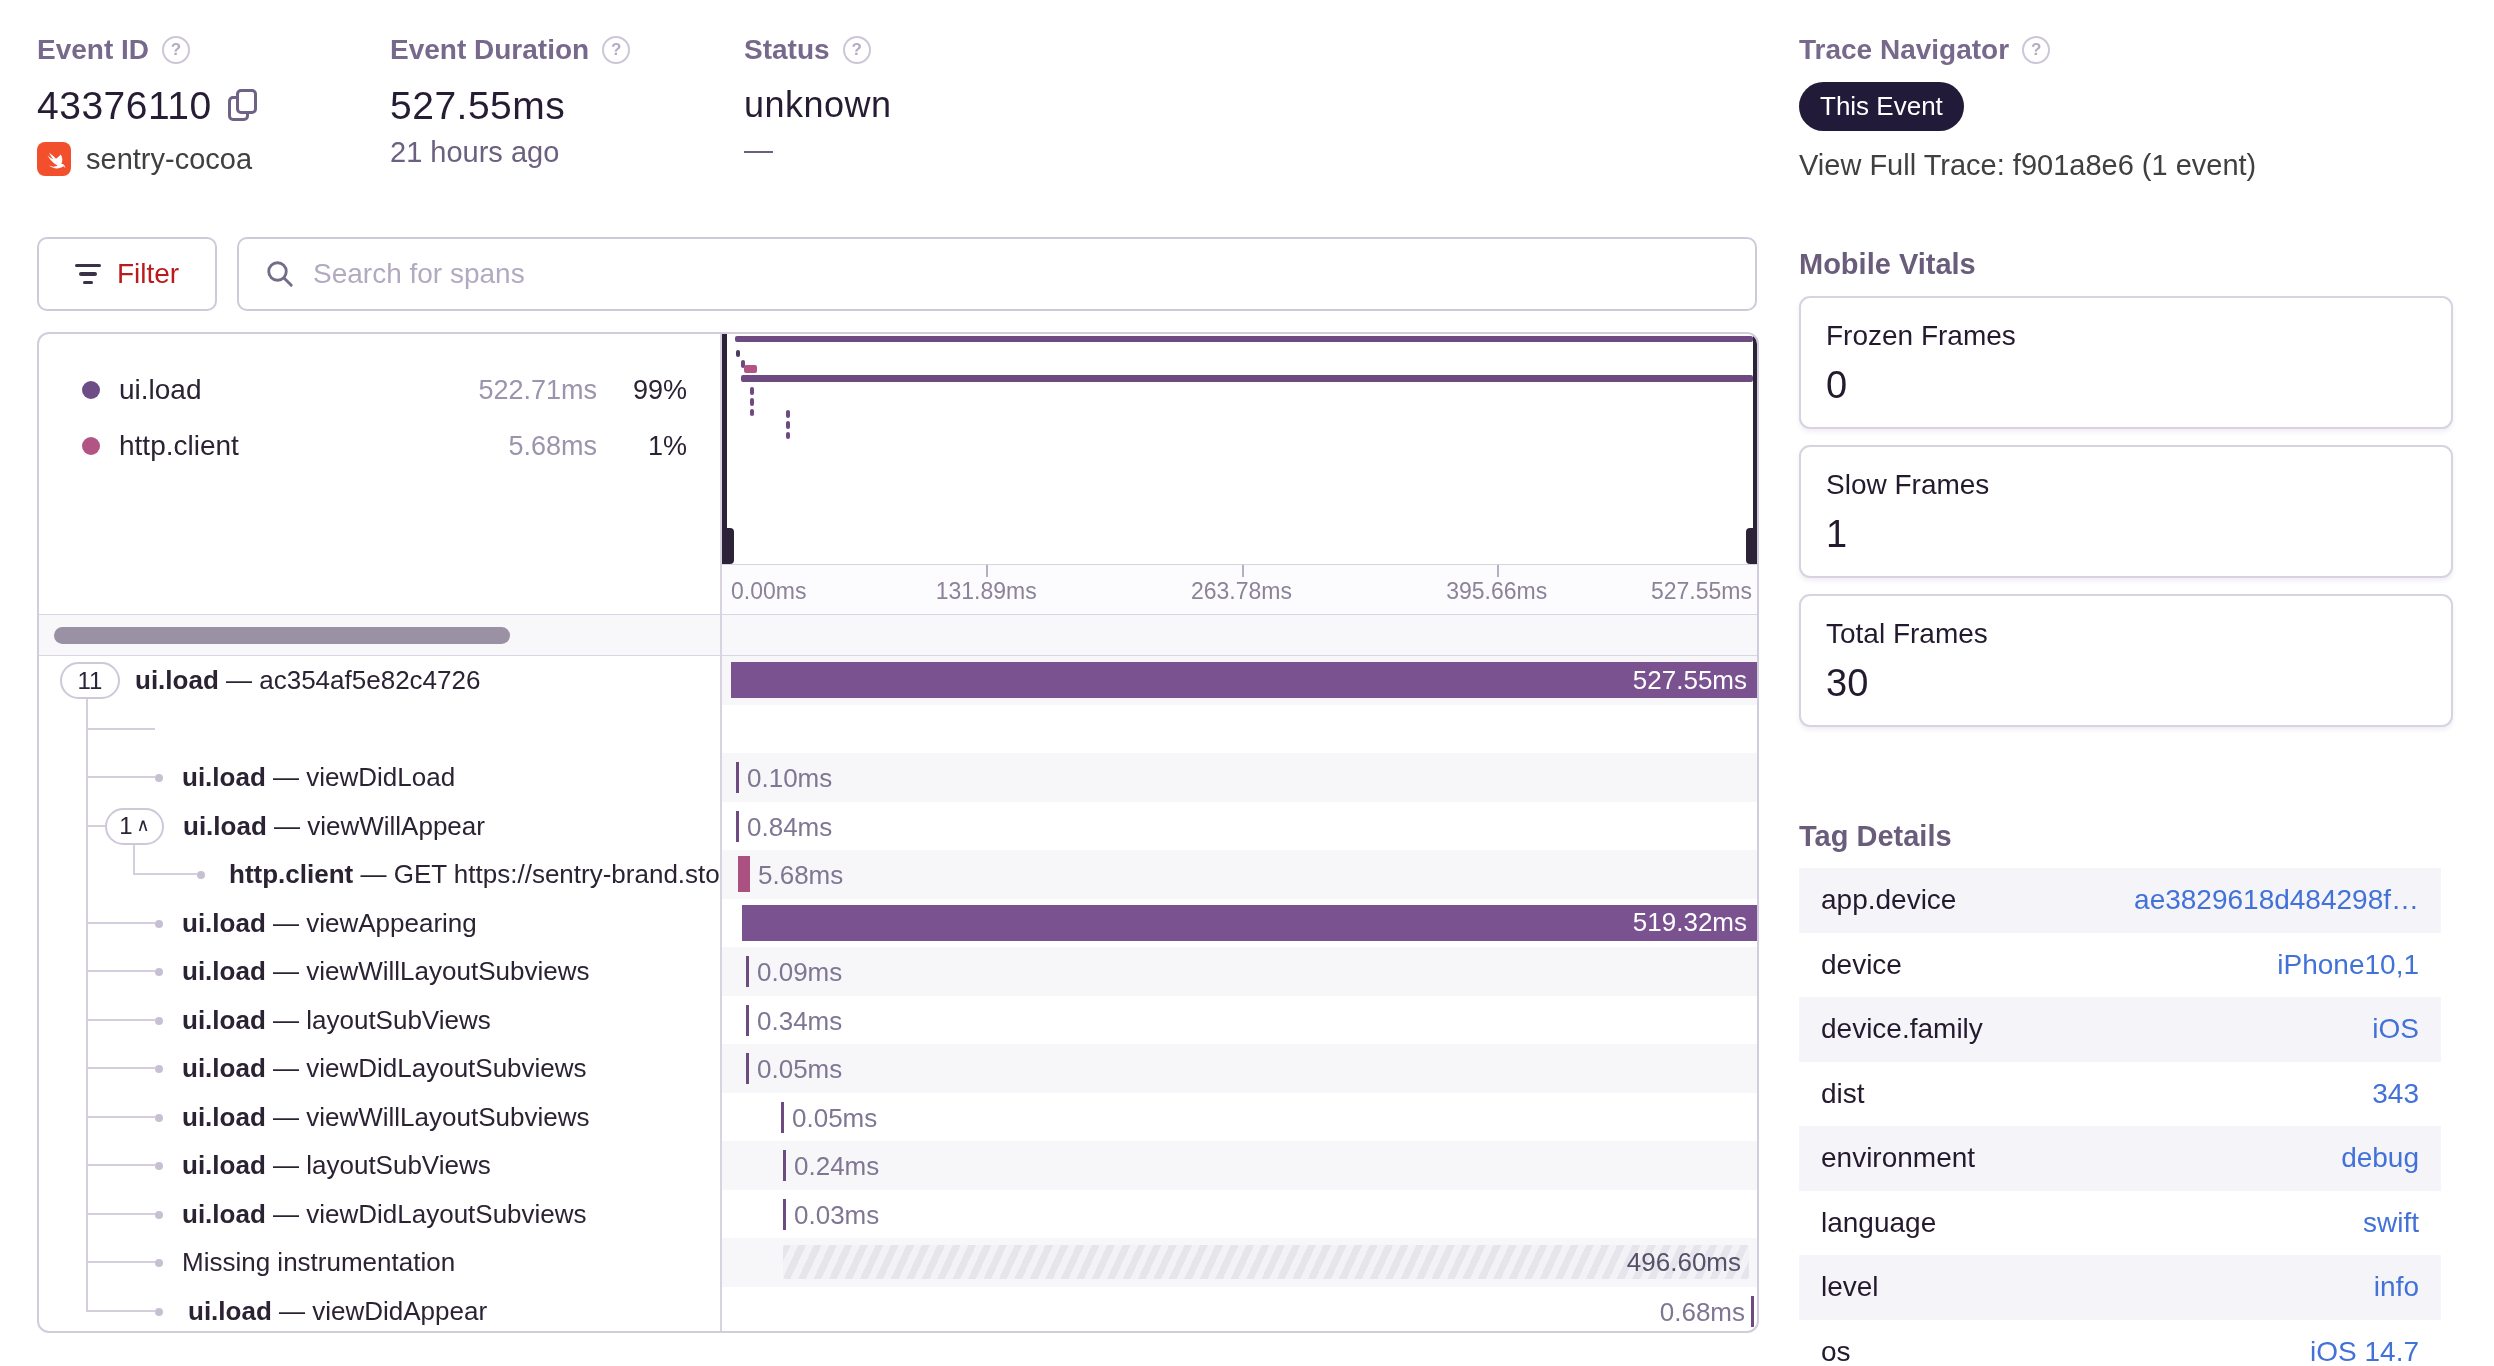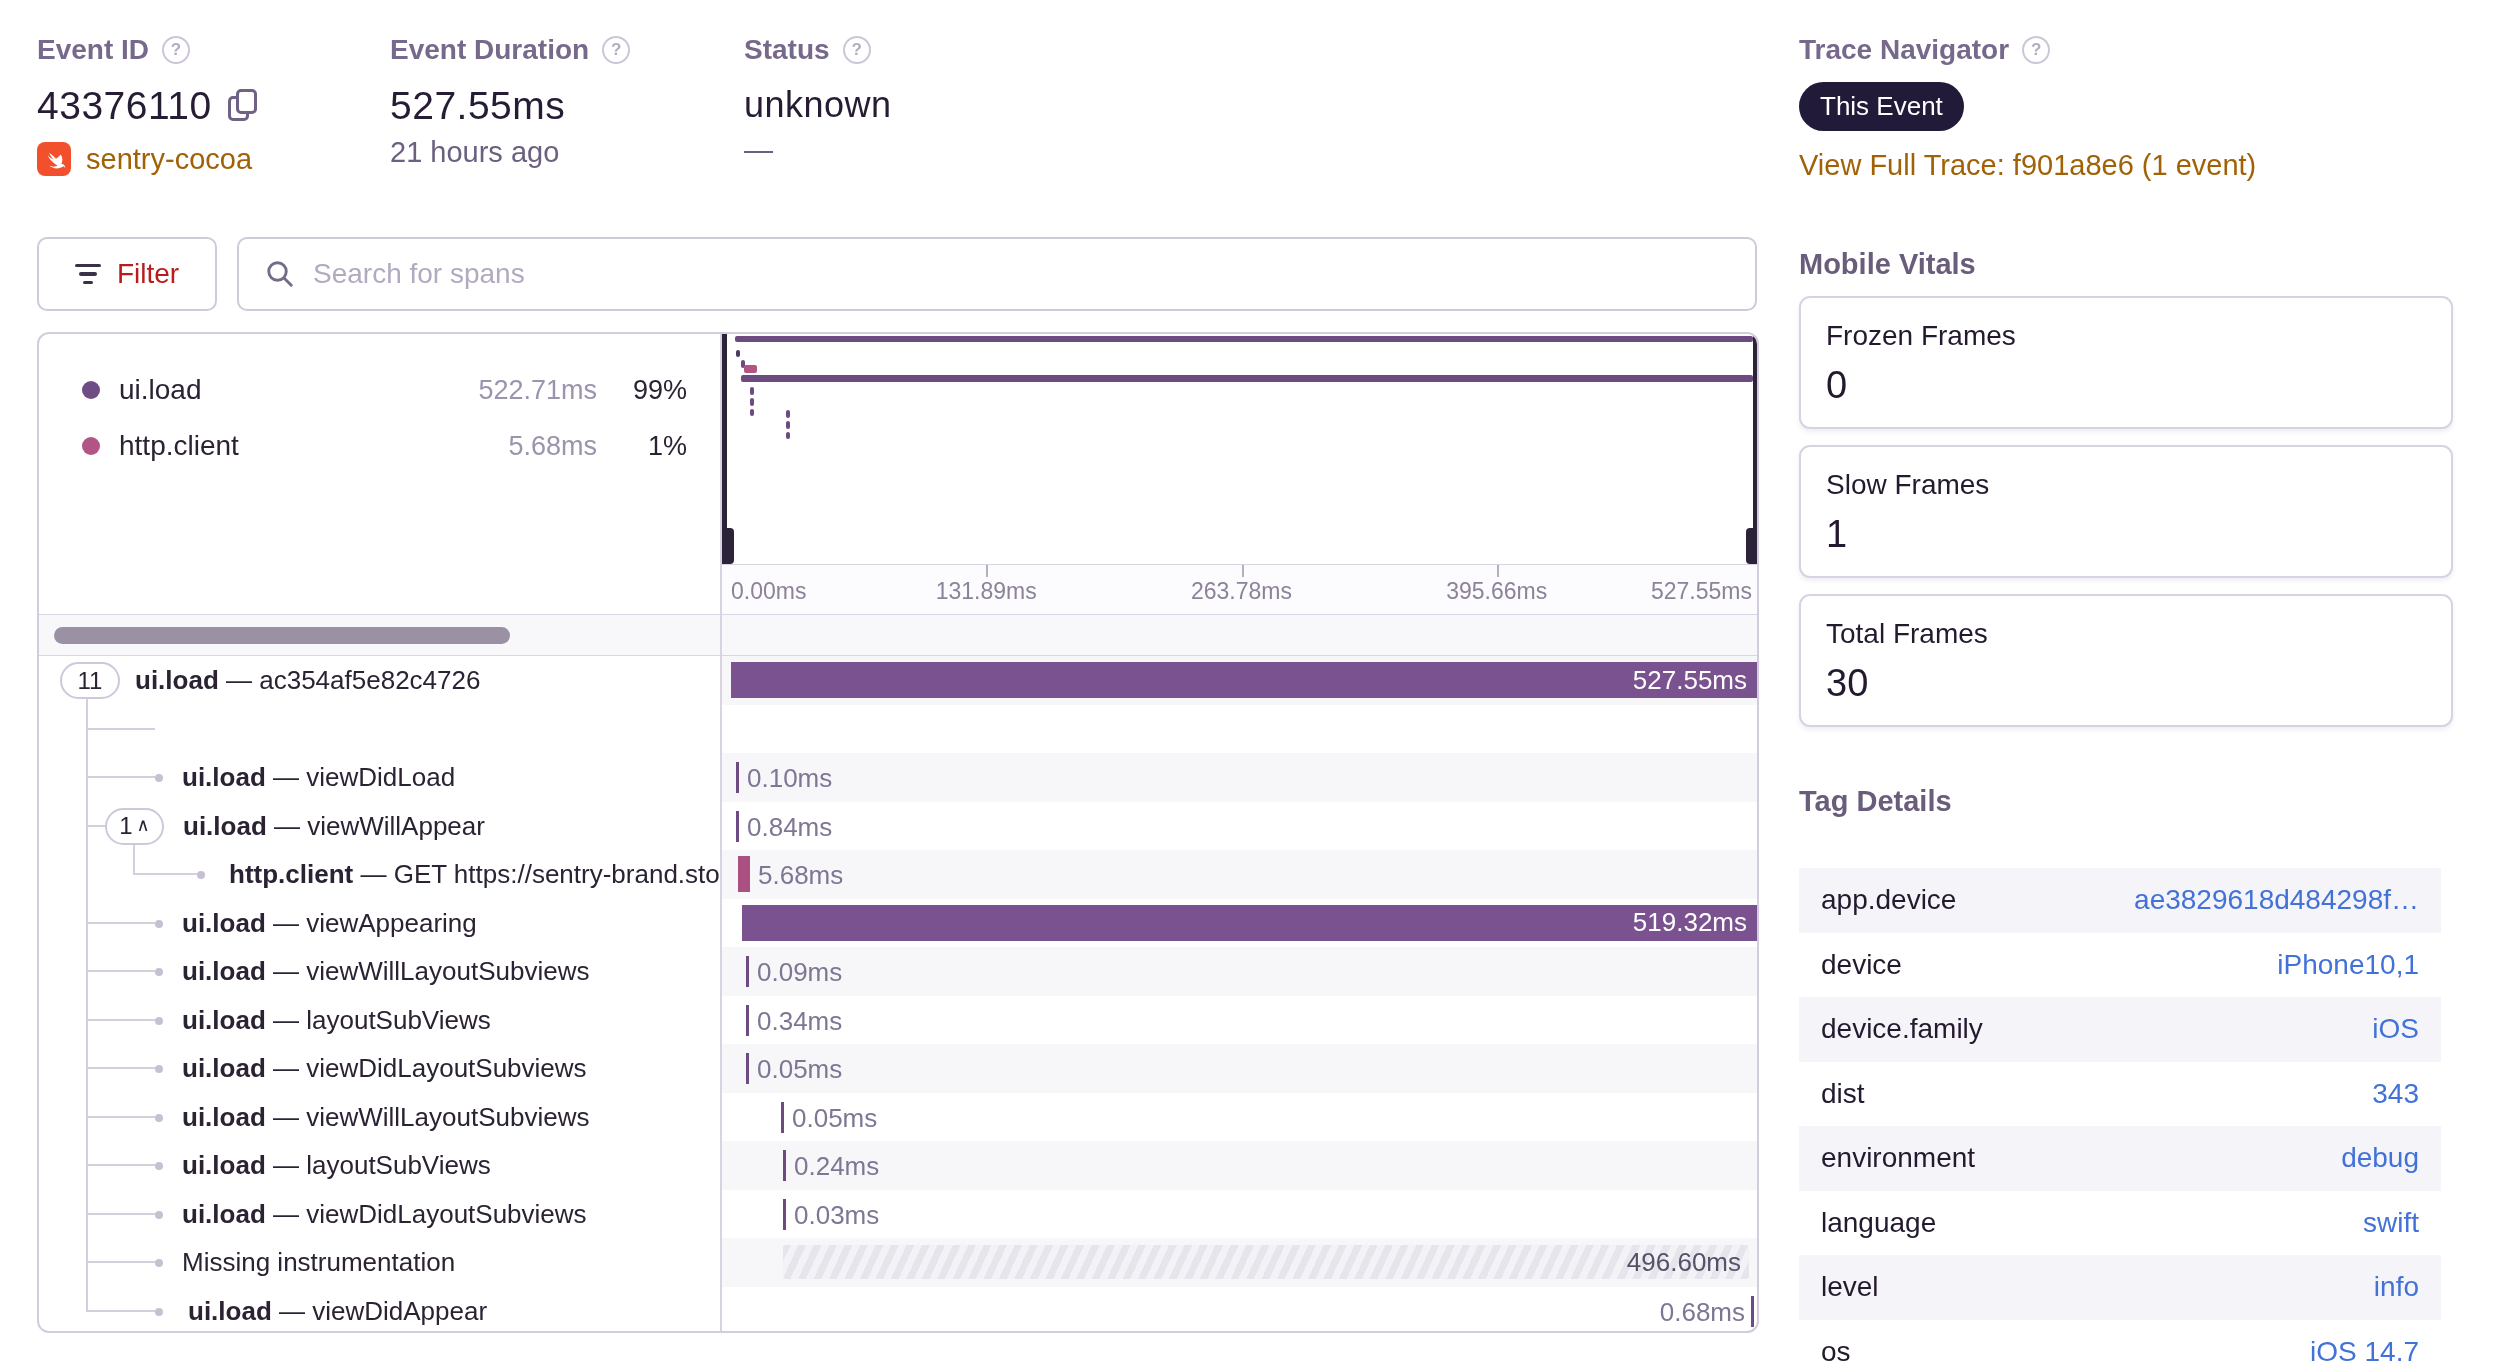--- a/index.html
+++ b/index.html
@@ -13,21 +13,21 @@
   .qicon { width:28px; height:28px; border:2.5px solid #cdc6d8; border-radius:50%; color:#b3abc2;
            font-size:17px; font-weight:bold; display:flex; align-items:center; justify-content:center; }
   .hvalue { margin-top:18px; font-size:39px; font-weight:500; color:#261c33; letter-spacing:.5px; display:flex; align-items:center; gap:16px;}
   .hsub { margin-top:8px; font-size:29px; color:#6c6080; }
   .copy-ic { position:relative; width:30px; height:34px; }
   .copy-ic i { position:absolute; border:3px solid #6f6284; border-radius:5px; width:21px; height:25px; background:#fff;}
   .copy-ic i:first-child { left:0; top:7px; }
   .copy-ic i:last-child { left:8px; top:0; }
   .proj { display:flex; align-items:center; gap:15px; margin-top:14px; }
   .swift-ic { width:34px; height:34px; border-radius:8px; background:#f2502c; display:flex; align-items:center; justify-content:center; }
-  .proj a, .blue-link { color:#a16207; font-size:29px; text-decoration:none; }
+  .proj a, .blue-link { color:#404040; font-size:29px; text-decoration:none; }
   .badge { display:inline-block; margin-top:16px; background:#221a39; color:#fff; font-size:26px;
            padding:9px 21px; border-radius:999px; }
   .tn-link { display:block; margin-top:18px; font-size:29px; }
 
   
   .btn-filter { position:absolute; left:37px; top:237px; width:180px; height:74px; background:#fff;
       border:2px solid #d0c9da; border-radius:10px; display:flex; align-items:center; justify-content:center; gap:16px; cursor:pointer; }
   .btn-filter span { font-size:28px; font-weight:normal; color:#b91c1c; }
   .filter-ic { display:flex; flex-direction:column; align-items:center; gap:5px; }
   .filter-ic i { display:block; height:3.5px; background:#3a3048; border-radius:2px; }
@@ -385,21 +385,21 @@
       <div class="vital-card" style="top: 445px;">
         <div class="vl">Slow Frames</div>
                  <div class="vv">1</div>
       </div>
       <div class="vital-card" style="top: 594px;">
         <div class="vl">Total Frames</div>
                  <div class="vv">30</div>
       </div>
     </div>
 
-  <div class="side-h" style="top:785px">Tag Details</div>
+  <div class="side-h" style="top:820px">Tag Details</div>
   <div id="tags">
       <div class="tag-row alt" style="top: 868px;">
         <span class="tag-key">app.device</span>
                  <a href="#" class="tag-val">ae3829618d484298f…</a>
       </div>
       <div class="tag-row" style="top: 932.5px;">
         <span class="tag-key">device</span>
                  <a href="#" class="tag-val">iPhone10,1</a>
       </div>
       <div class="tag-row alt" style="top: 997px;">

